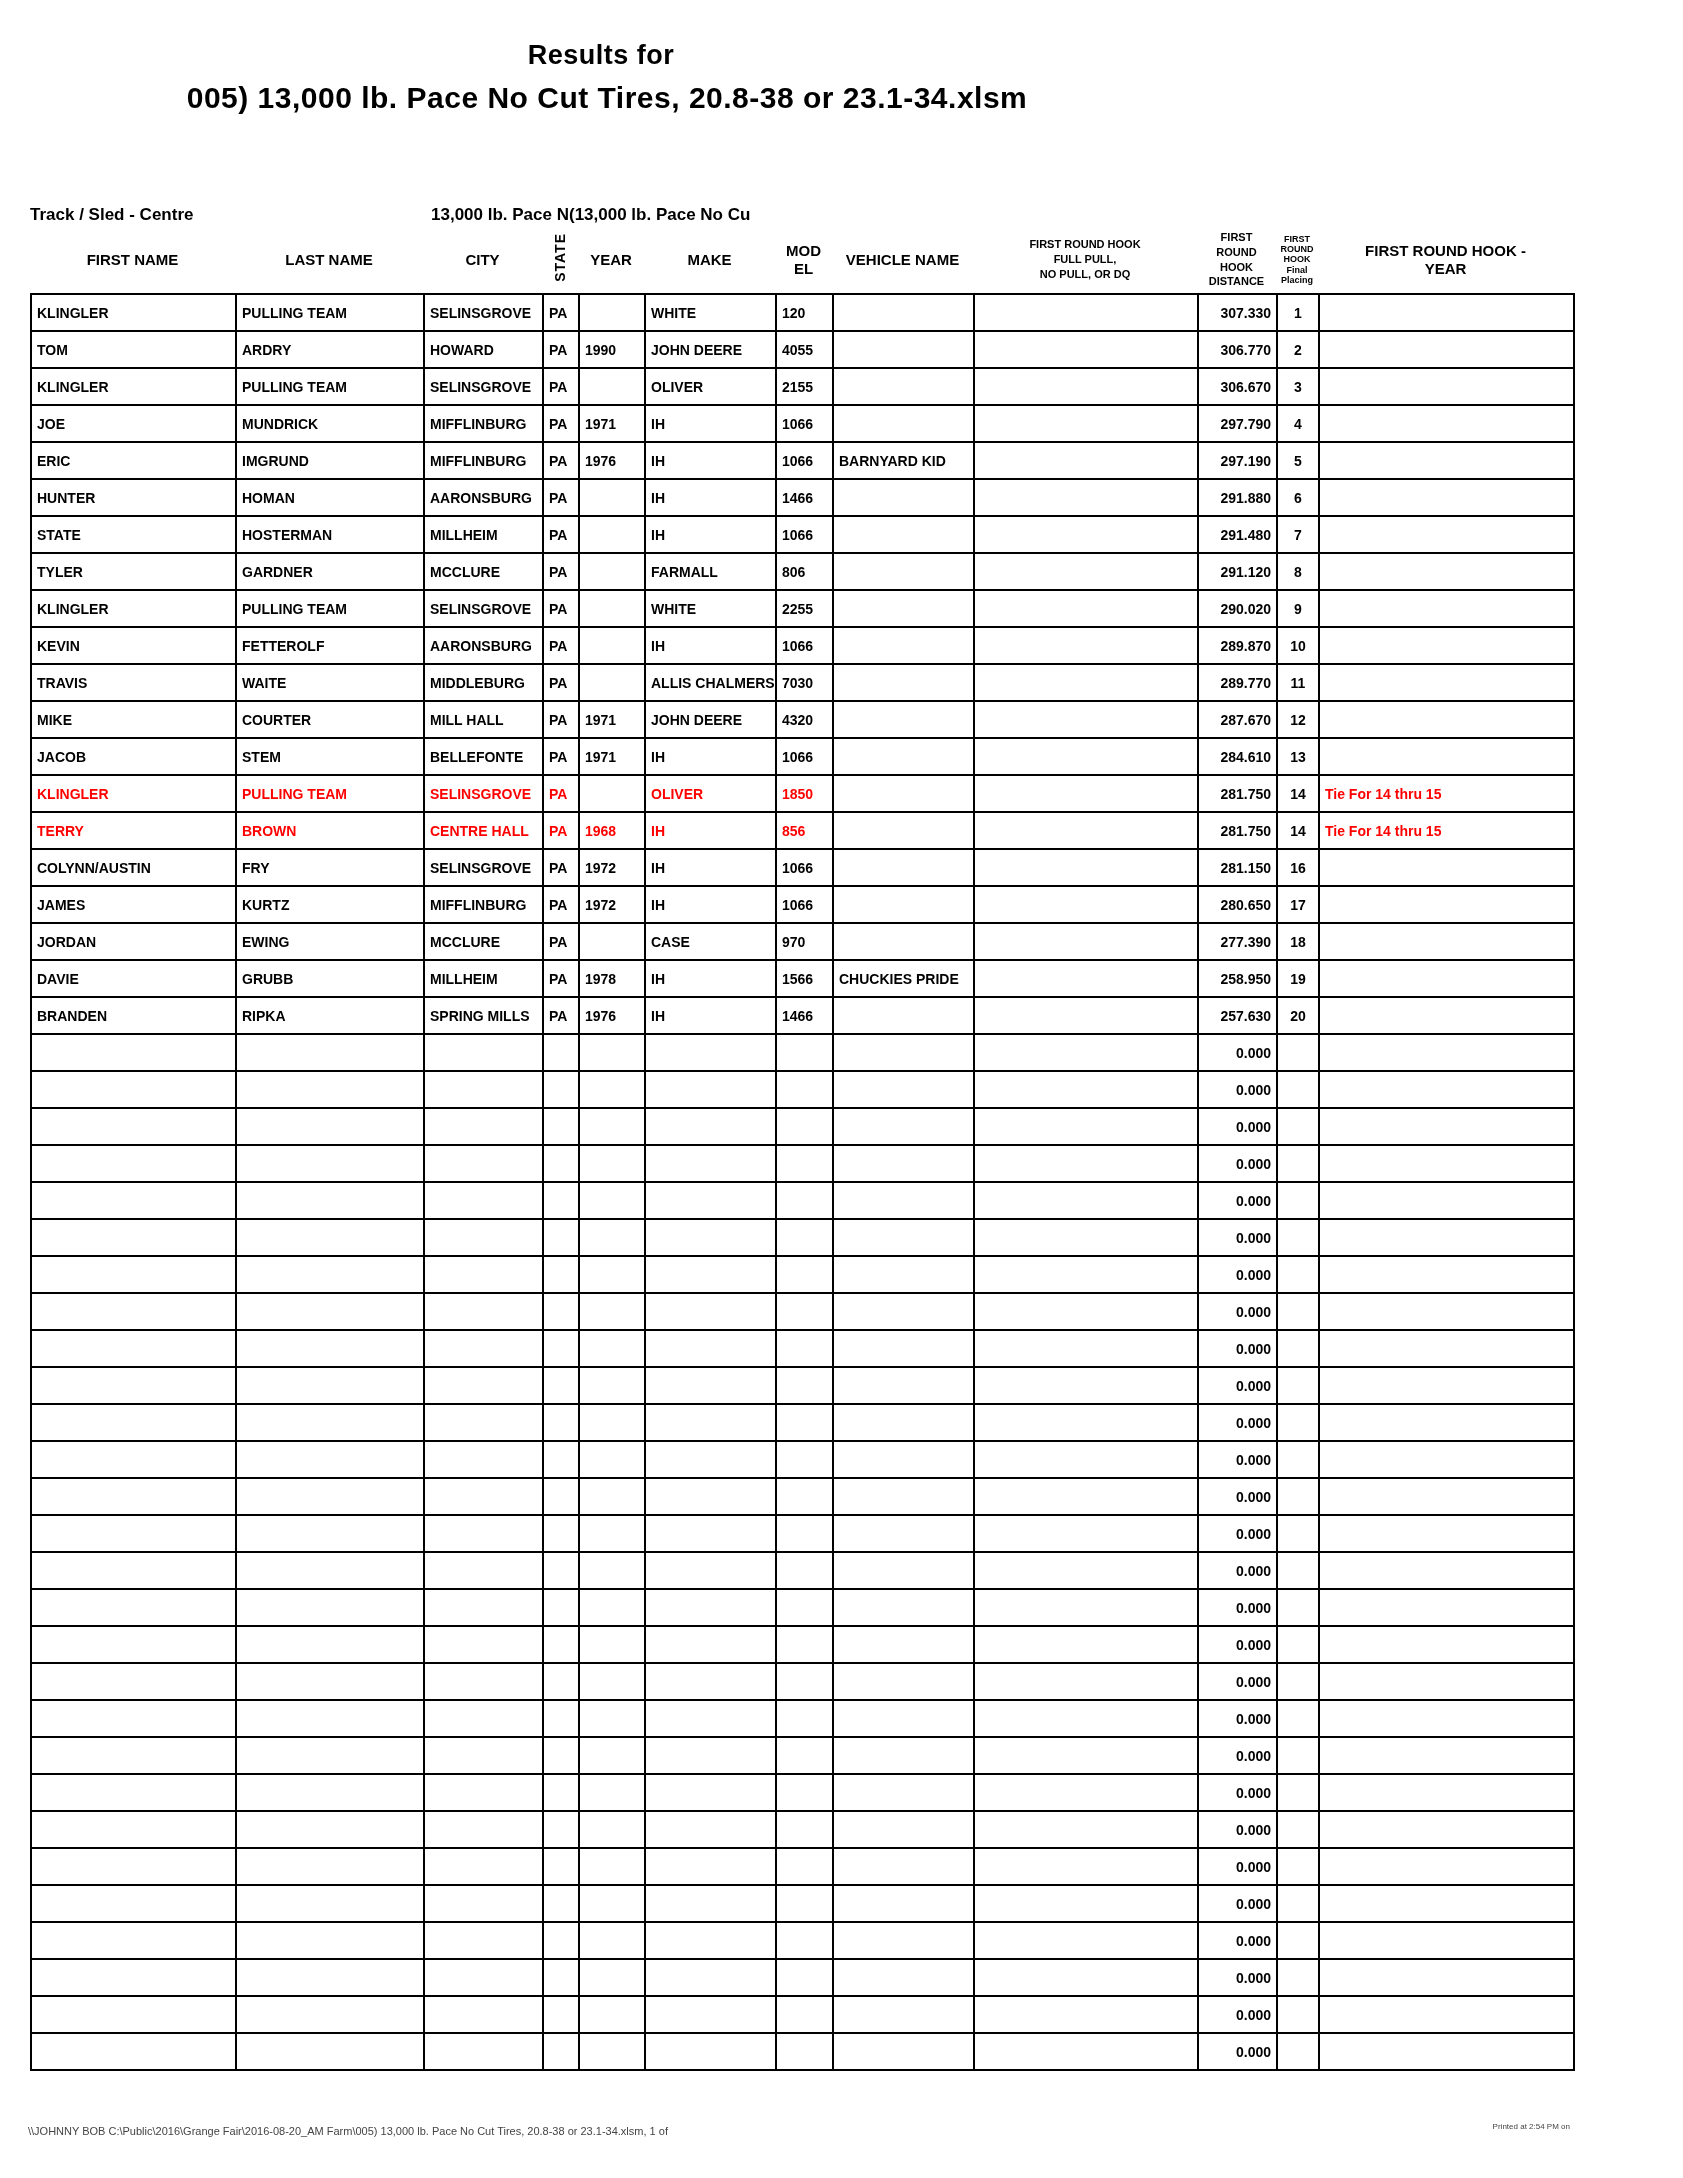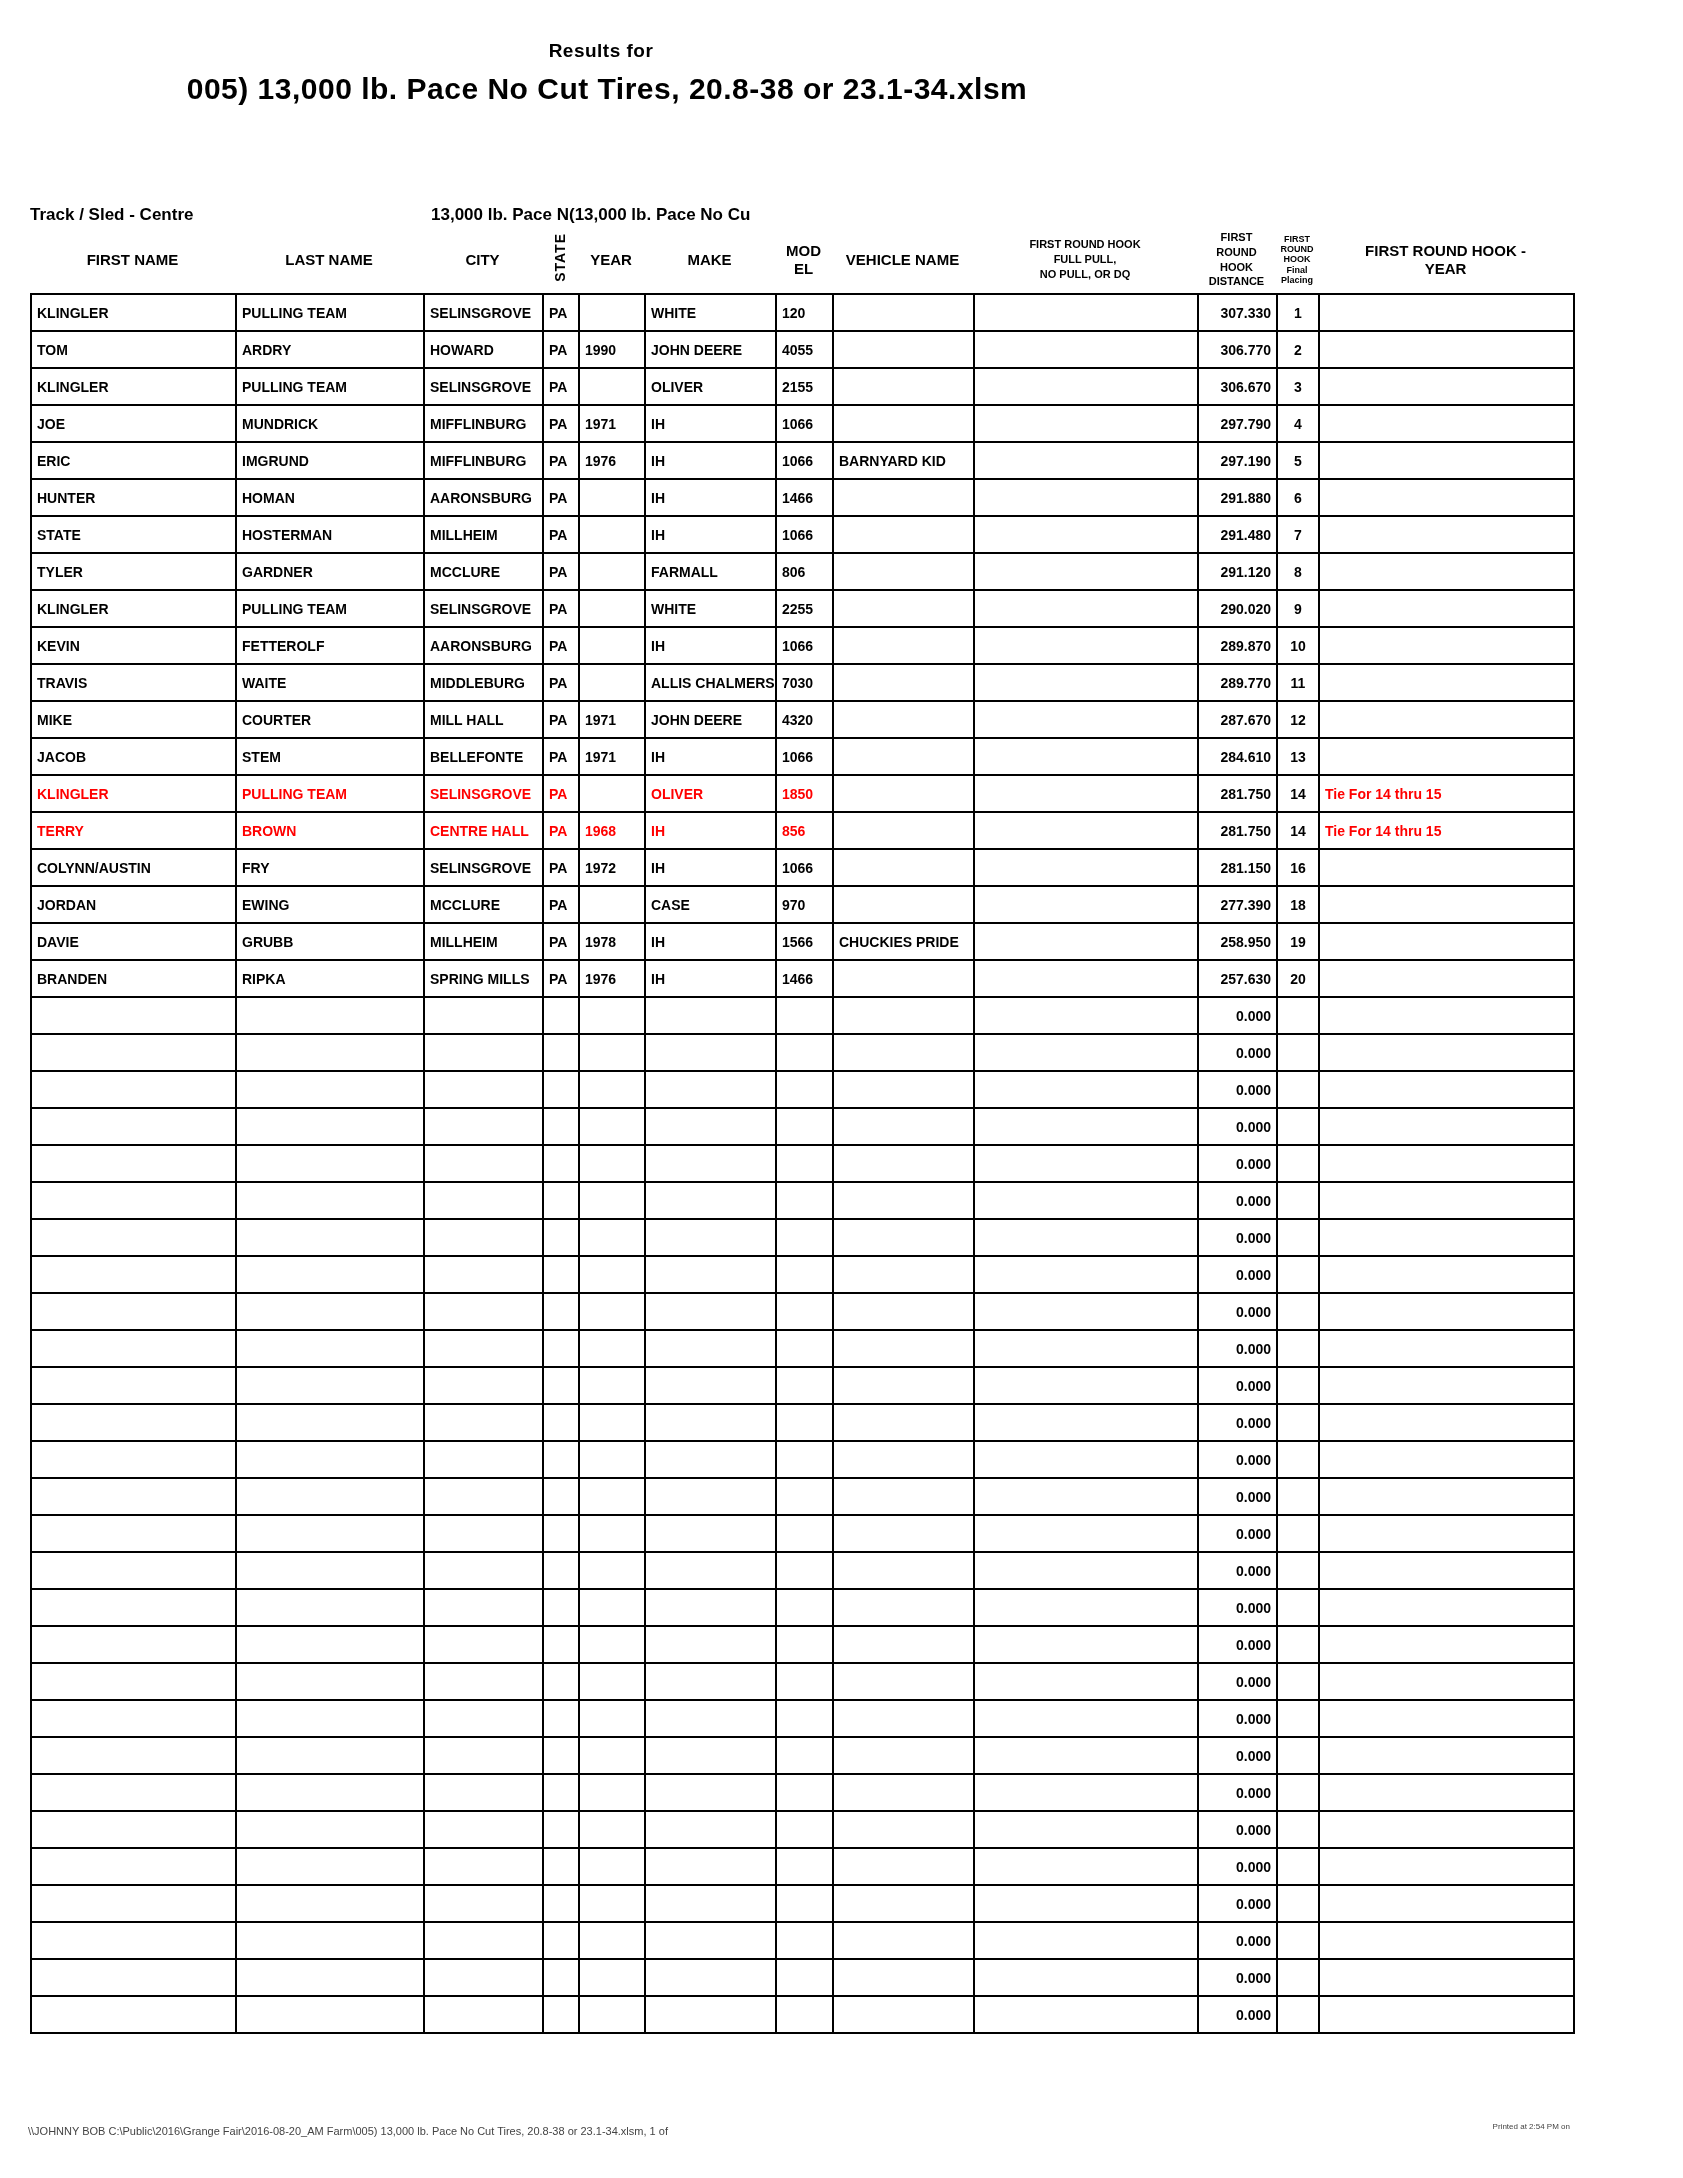--- a/index.html
+++ b/index.html
@@ -3,21 +3,21 @@
 <meta charset="utf-8">
 <style>
   * { margin:0; padding:0; box-sizing:border-box; }
   html, body { background:#ffffff; }
   body {
     width:1683px; height:2178px; position:relative;
     font-family:"Liberation Sans", sans-serif;
     font-weight:bold; color:#000;
   }
   .title-block { position:absolute; left:0; top:40px; width:1202px; text-align:center; }
-  .title1 { font-size:19px; letter-spacing:0.5px; }
+  .title1 { font-size:27px; letter-spacing:0.5px; }
   .title2 { font-size:30px; margin-top:10px; letter-spacing:0.5px;padding-left:12px; }
 
   .meta-row { position:absolute; left:30px; top:205px; width:1542px; height:22px; font-size:17px; }
   .track-label { position:absolute; left:0; top:0; white-space:nowrap; }
   .class-cells { position:absolute; left:401px; top:0; white-space:nowrap; display:flex; }
 
   .sheet { position:absolute; left:30px; top:226px; width:1542px; }
 
   .hdr-row {
     display:grid;
@@ -327,20 +327,34 @@
           <td class="c-yr">1972</td>
           <td class="c-make">IH</td>
           <td class="c-model">1066</td>
           <td class="c-veh"></td>
           <td class="c-fp"></td>
           <td class="c-dist">281.150</td>
           <td class="c-place">16</td>
           <td class="c-tie"></td>
         </tr>
         <tr>
+          <td class="c-fn">JAMES</td>
+          <td class="c-ln">KURTZ</td>
+          <td class="c-city">MIFFLINBURG</td>
+          <td class="c-st">PA</td>
+          <td class="c-yr">1972</td>
+          <td class="c-make">IH</td>
+          <td class="c-model">1066</td>
+          <td class="c-veh"></td>
+          <td class="c-fp"></td>
+          <td class="c-dist">280.650</td>
+          <td class="c-place">17</td>
+          <td class="c-tie"></td>
+        </tr>
+        <tr>
           <td class="c-fn">JORDAN</td>
           <td class="c-ln">EWING</td>
           <td class="c-city">MCCLURE</td>
           <td class="c-st">PA</td>
           <td class="c-yr"></td>
           <td class="c-make">CASE</td>
           <td class="c-model">970</td>
           <td class="c-veh"></td>
           <td class="c-fp"></td>
           <td class="c-dist">277.390</td>

